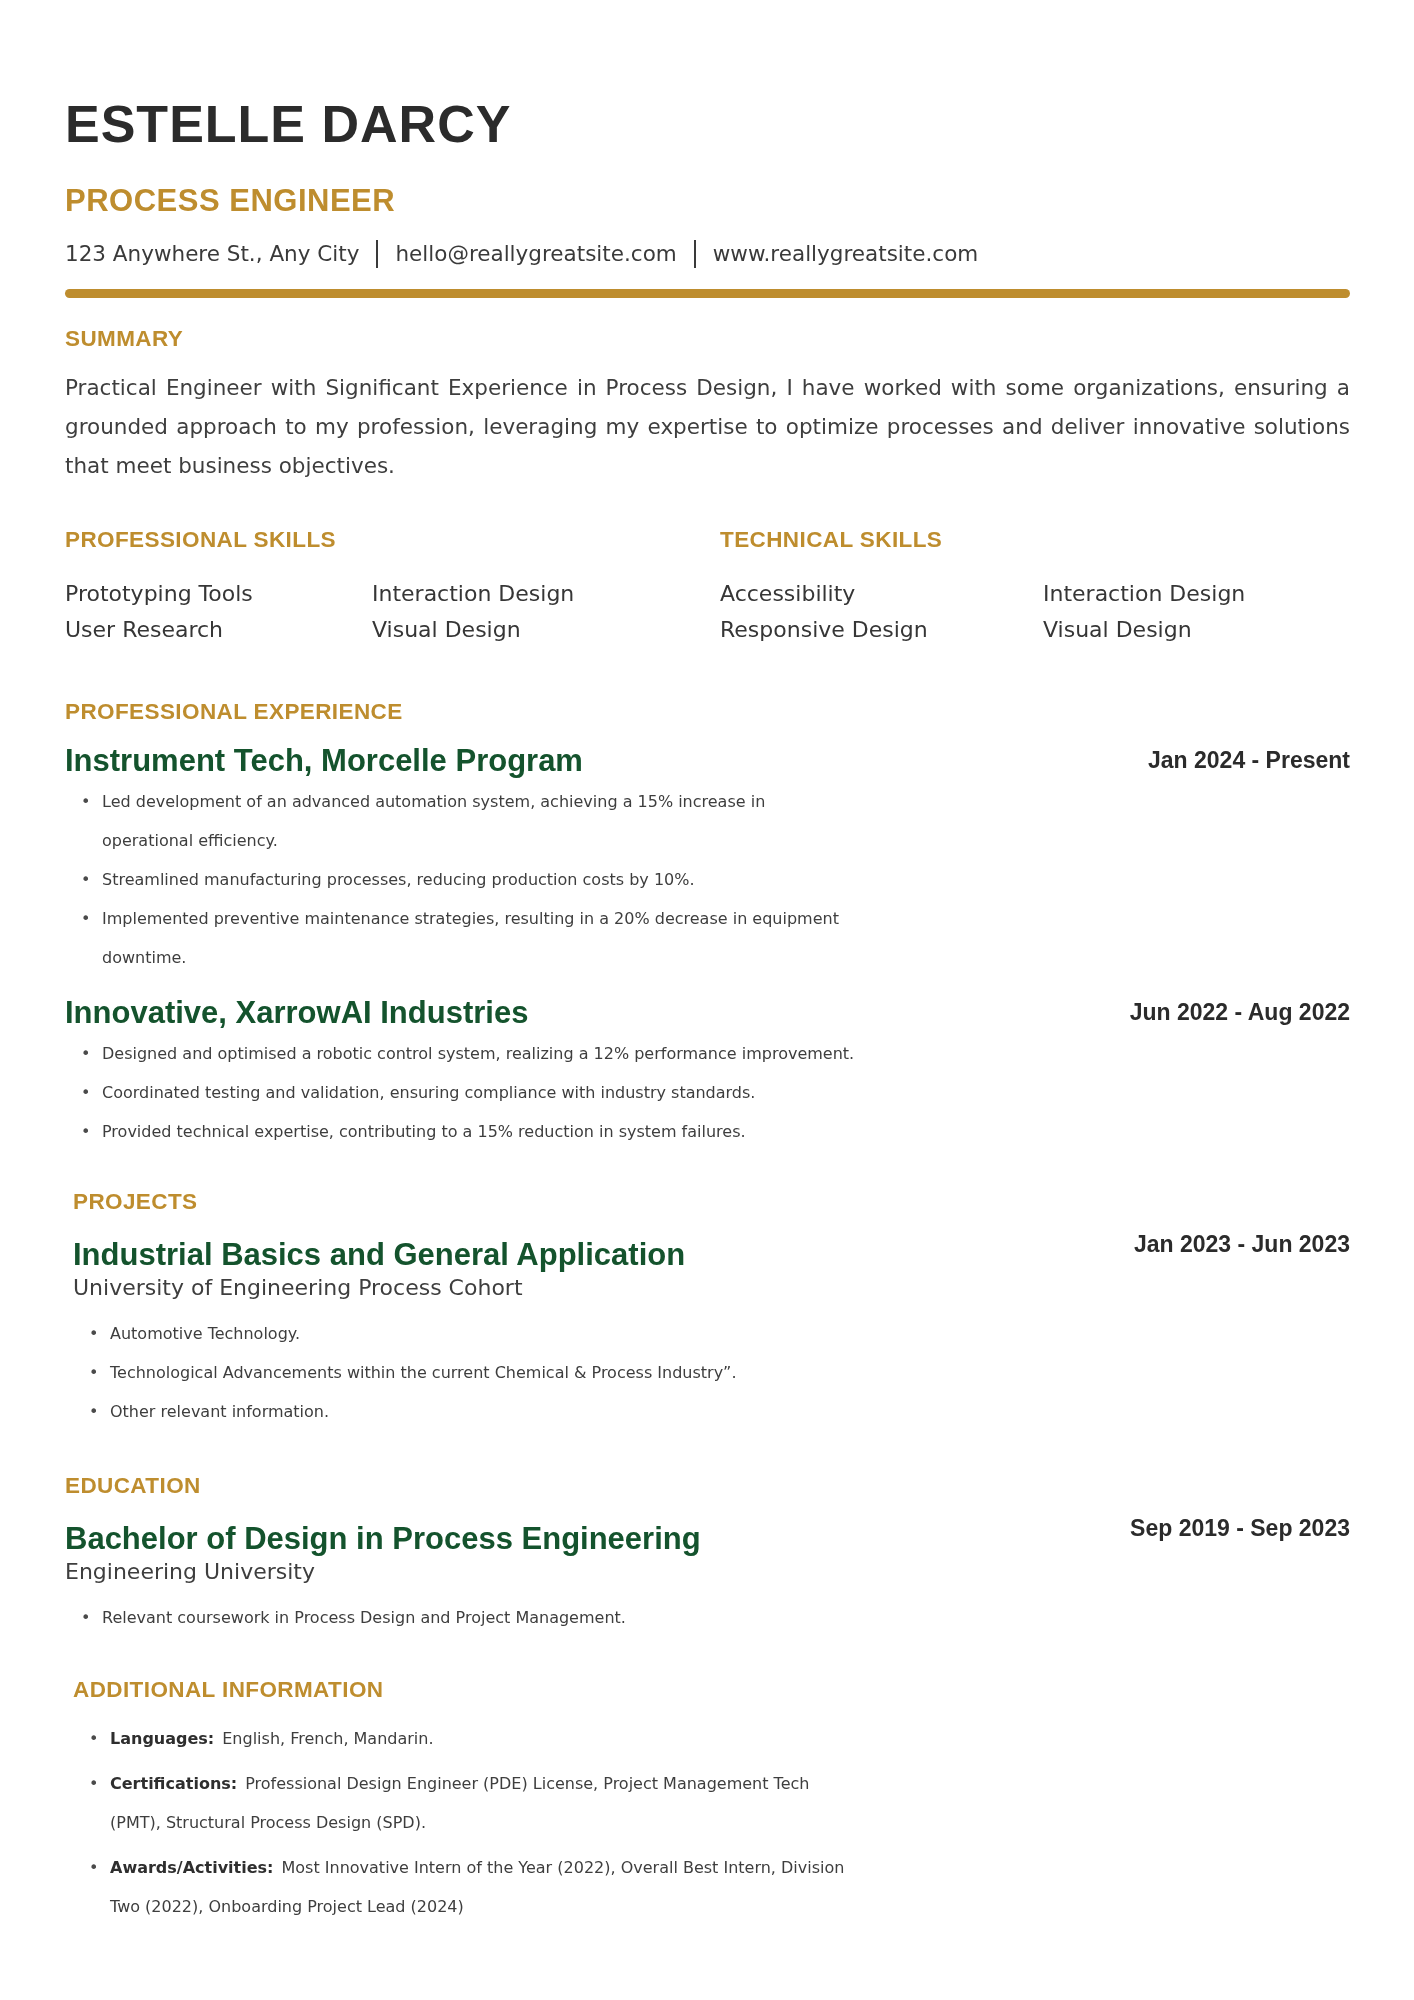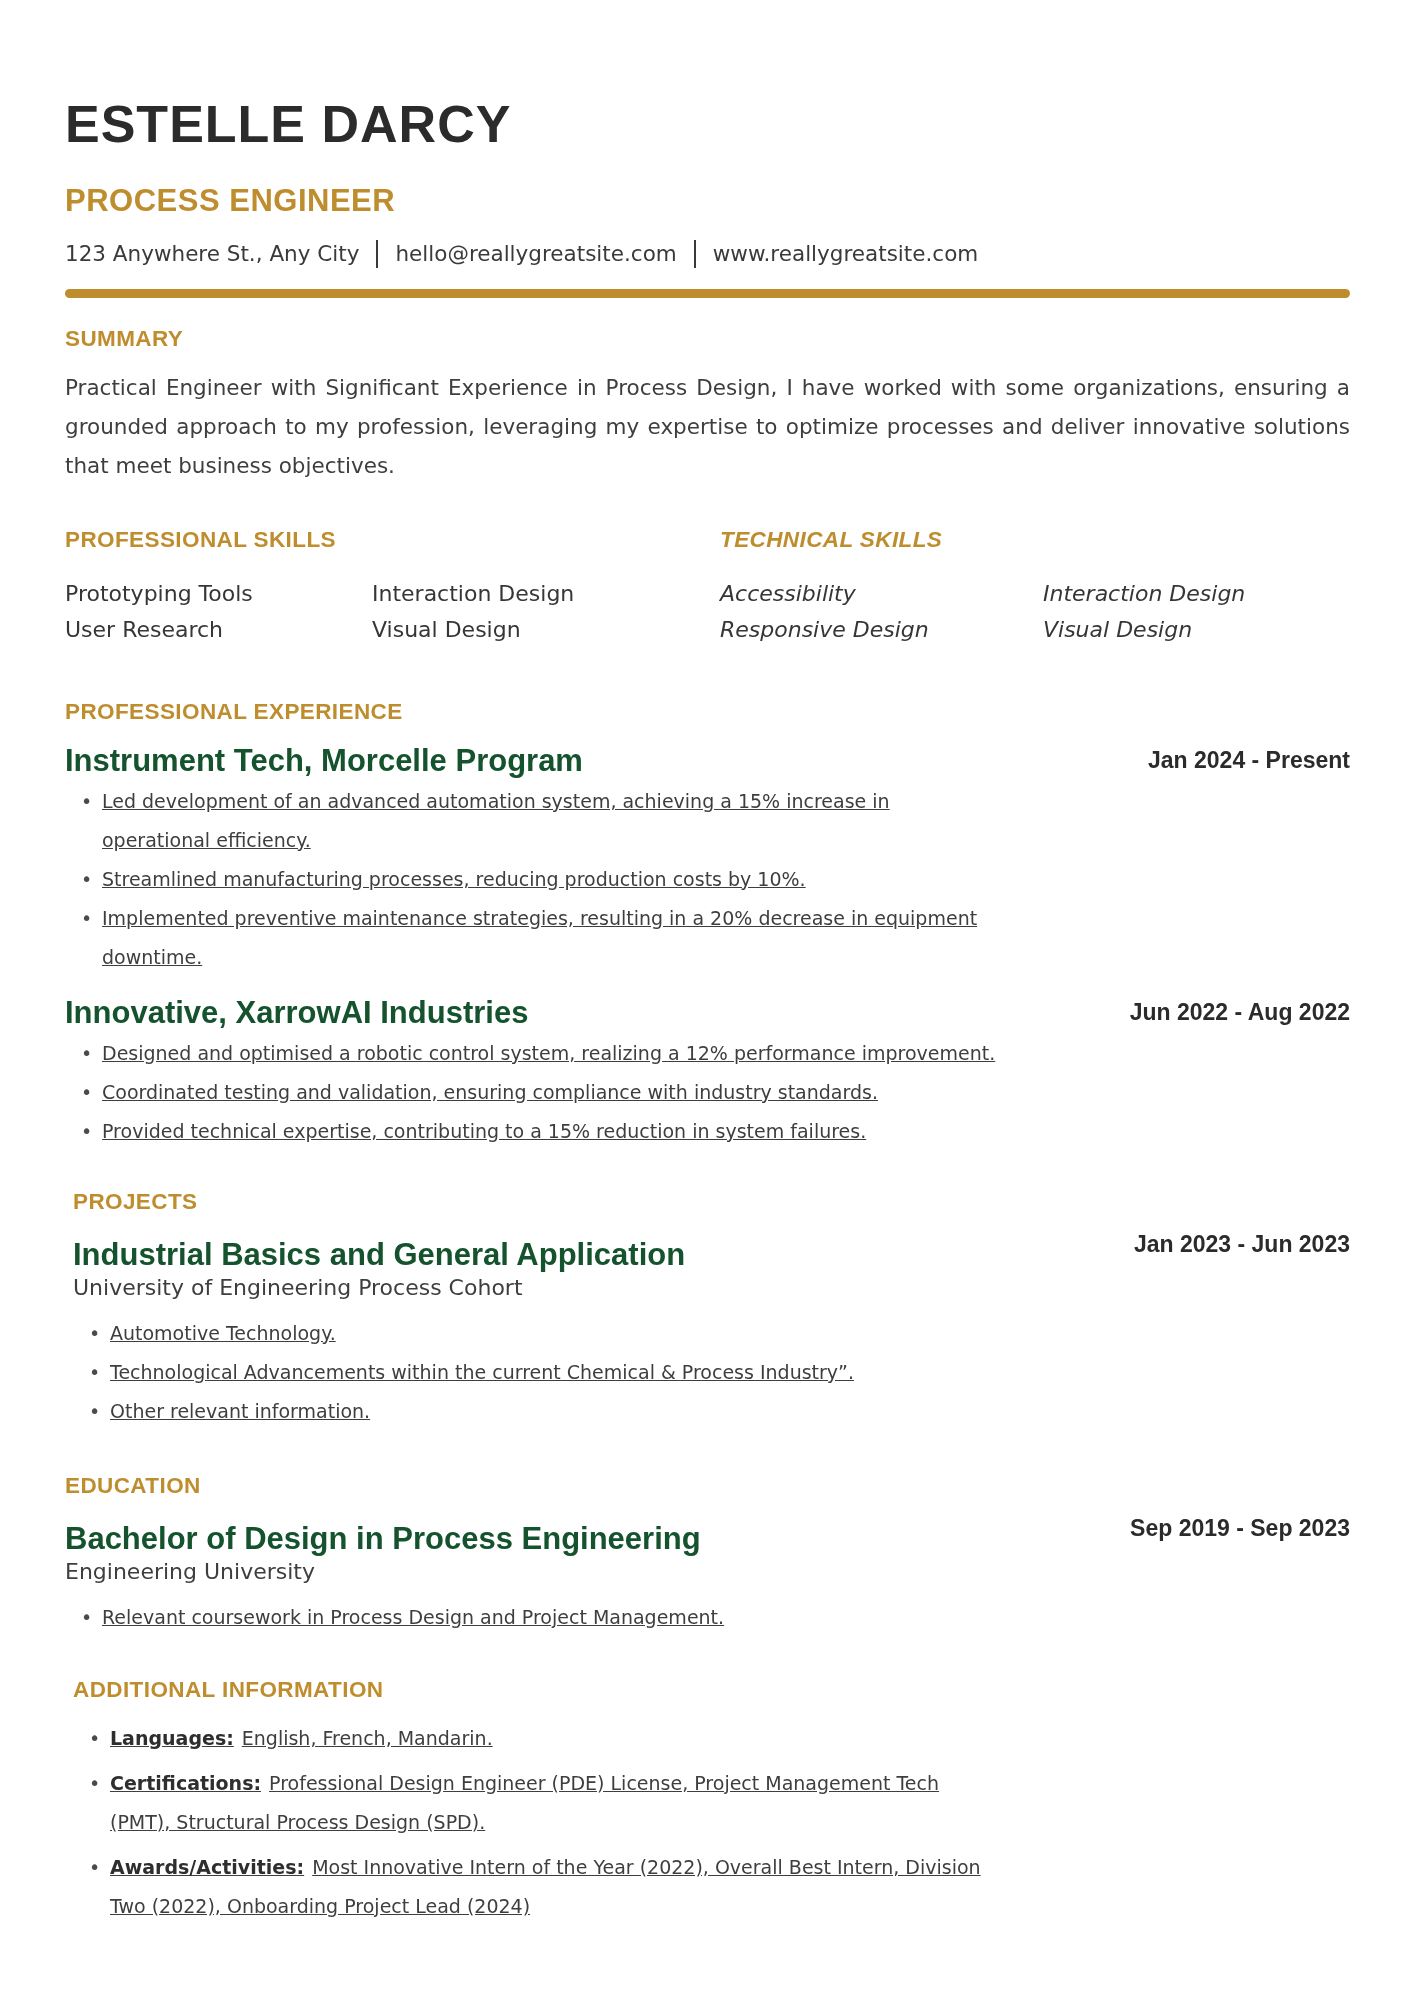--- a/index.html
+++ b/index.html
@@ -39,41 +39,41 @@
 
   .summary h3 { margin-top:28px; }
   .summary p {
     margin-top:16px; font-size:21.5px; line-height:39px;
     text-align:justify; color:#3e3e3e;
   }
 
   
   .skills-row { margin-top:42px; display:flex; }
   .skill-col { width:655px; }
-  .skill-col.tech { flex:1;font-style:italic; }
+  .skill-col.tech { flex:1; }
   .skill-grid { margin-top:26px; display:grid; grid-template-columns:307px auto;
     row-gap:6px; font-size:22px; line-height:30px; color:#363636; }
   .skill-col.tech .skill-grid { grid-template-columns:323px auto; }
 
   
   .experience h3 { margin-top:54px; }
   .entry-head { display:flex; justify-content:space-between; align-items:flex-start; }
   .entry-head.job { margin-top:22px; }
   .entry-title {
     font-family:"Liberation Sans", sans-serif;
     font-size:31px; font-weight:700; color:#14532d; line-height:27px;
   }
   .entry-dates {
     font-family:"Liberation Sans", sans-serif;
     font-size:23px; font-weight:700; color:#2b2b2b; line-height:27px; white-space:nowrap;
   }
   .entry-left.offset { padding-top:10px; }
   .entry-sub { margin-top:6px; font-size:22px; line-height:28px; color:#3e3e3e; font-weight:400; }
 
-  .bullets { margin-top:8px; font-size:19px; line-height:39px; color:#3e3e3e;text-decoration:underline; }
+  .bullets { margin-top:8px; font-size:16px; line-height:39px; color:#3e3e3e; }
   .bullet { position:relative; padding-left:37px; white-space:pre-line; }
   .bullet::before { content:"\2022"; position:absolute; left:16px; top:0; color:#4a4a4a; }
   .job2 { margin-top:14px; }
 
   .projects h3 { margin-top:38px; }
   .projects .entry-head { margin-top:16px;justify-content:space-between; }
   .projects .bullets { margin-top:12px; }
 
   .education h3 { margin-top:42px; }
   .education .entry-head { margin-top:16px; }

